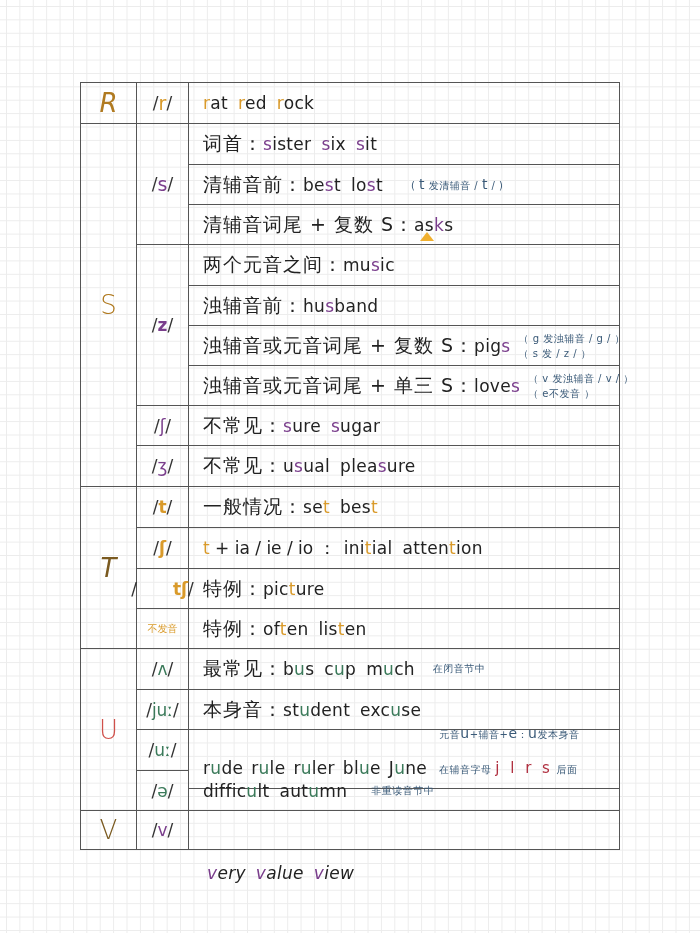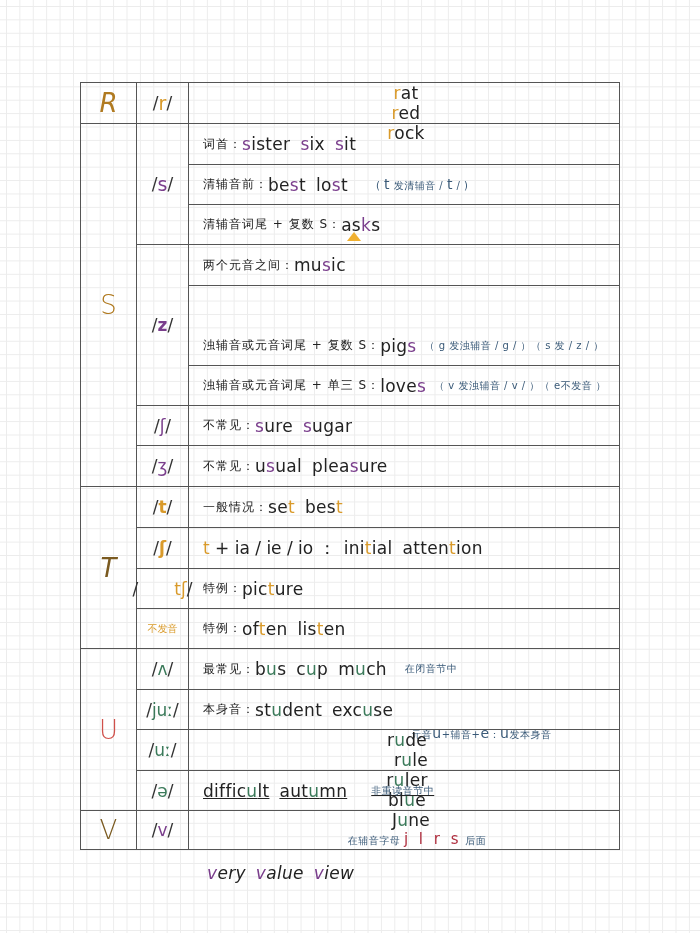--- a/index.html
+++ b/index.html
@@ -40,28 +40,28 @@
   .ex-cell {
     position: absolute; left: 108px; right: 0;
     border-bottom: 1.5px solid #555;
     box-sizing: border-box;
     display: flex; align-items: center;
     padding-left: 14px;
     font-size: 17px; color: #222;
     white-space: nowrap;
   }
   .last { border-bottom: none; }
-  .zh { font-size: 12px; letter-spacing: 1px; }
+  .zh { font-size: 19px; letter-spacing: 1px; }
   .word { margin-right: 10px; letter-spacing: 0.3px; }
   .note {
     font-size: 10px; color: #3a5a78; letter-spacing: 0.5px;
     margin-left: 18px;
   }
   .note2 {
-    display: flex; font-size: 10px; color: #3a5a78;
+    display: flex; flex-direction: column; font-size: 10px; color: #3a5a78;
     margin-left: 8px; line-height: 15px; letter-spacing: 0.5px;
   }
   .note b { font-weight: normal; font-size: 14px; }
   .red-letters { color: #b03040; font-size: 15px; letter-spacing: 3px; }
   .orange { color: #d99a2a; }
   .purple { color: #7a3e8c; }
   .green { color: #3b7a5a; }
   .warn-icon {
     position: absolute; width: 0; height: 0;
     border-left: 7px solid transparent; border-right: 7px solid transparent;
@@ -75,21 +75,21 @@
 <div id="sheet">
 
   <div class="letter-cell" style="top:0;height:41px;">
     <span style="color:#b07a20;">R</span>
   </div>
   <div class="phon-cell" style="top:0;height:41px;">
     <span>/</span>
       <span class="orange" style="font-size:19px;">r</span>
       <span>/</span>
   </div>
-  <div class="ex-cell" style="top:0;height:41px;flex-direction:column;">
+  <div class="ex-cell" style="top:0;height:41px;">
     <span class="word"><span class="orange">r</span>at</span>
     <span class="word"><span class="orange">r</span>ed</span>
     <span class="word"><span class="orange">r</span>ock</span>
   </div>
 
   <div class="letter-cell" style="top:41px;height:363px;">
     <span style="color:#b07a20;font-style:normal;">S</span>
   </div>
 
   <div class="phon-cell" style="top:41px;height:121px;">
@@ -115,20 +115,24 @@
   </div>
 
   <div class="phon-cell" style="top:162px;height:161px;">
     <span>/</span>
       <span class="purple" style="font-size:17px;font-weight:bold;">z</span>
       <span>/</span>
   </div>
   <div class="ex-cell" style="top:162px;height:41px;">
     <span class="zh">两个元音之间：</span>
     <span class="word">mu<span class="purple">s</span>ic</span>
+  </div>
+  <div class="ex-cell" style="top:203px;height:40px;">
+    <span class="zh">浊辅音前：</span>
+    <span class="word">hu<span class="purple">s</span>band</span>
   </div>
   <div class="ex-cell" style="top:243px;height:40px;">
     <span class="zh">浊辅音或元音词尾 + 复数 S：</span>
     <span class="word" style="margin-right:0;">pig<span class="purple">s</span></span>
     <span class="note2">
       <span>（ g 发浊辅音 / g / ）</span>
       <span>（ s 发 / z / ）</span>
     </span>
   </div>
   <div class="ex-cell" style="top:283px;height:40px;">
@@ -182,21 +186,21 @@
       <span>/</span>
   </div>
   <div class="ex-cell" style="top:445px;height:41px;">
     <span style="margin-right:8px;"><span class="orange">t</span> + ia / ie / io ：</span>
     <span class="word">ini<span class="orange">t</span>ial</span>
     <span class="word">atten<span class="orange">t</span>ion</span>
   </div>
 
   <div class="phon-cell" style="top:486px;height:40px;">
     <span>/</span>
-      <span class="orange" style="font-weight:normal;padding-left:36px;">tʃ</span>
+      <span class="orange" style="font-weight:bold;padding-left:36px;">tʃ</span>
       <span>/</span>
   </div>
   <div class="ex-cell" style="top:486px;height:40px;">
     <span class="zh">特例：</span>
     <span class="word">pic<span class="orange">t</span>ure</span>
   </div>
 
   <div class="phon-cell" style="top:526px;height:40px;">
     <span class="small-orange">不发音</span>
   </div>
@@ -232,39 +236,39 @@
     <span class="word">st<span class="green">u</span>dent</span>
     <span class="word">exc<span class="green">u</span>se</span>
     <span class="note" style="margin-left:8px;margin-top:48px;">元音<b>u</b>+辅音+<b>e</b>：<b>u</b>发本身音</span>
   </div>
 
   <div class="phon-cell" style="top:647px;height:41px;">
     <span>/</span>
       <span class="green">uː</span>
       <span>/</span>
   </div>
-  <div class="ex-cell" style="top:647px;height:41px;flex-direction:column;">
+  <div class="ex-cell" style="top:665px;height:41px;">
     <span class="word" style="margin-right:8px;">r<span class="green">u</span>de</span>
-    <span class="word" style="margin-right:0;">r<span class="green">u</span>le</span>
+    <span class="word" style="margin-right:8px;">r<span class="green">u</span>le</span>
     <span class="word" style="margin-right:8px;">r<span class="green">u</span>ler</span>
     <span class="word" style="margin-right:8px;text-align:center;">bl<span class="green">u</span>e</span>
     <span class="word" style="margin-right:0;">J<span class="green">u</span>ne</span>
     <span class="note" style="margin-left:12px;">
       <span>在辅音字母</span>
       <span class="red-letters">j l r s</span>
       <span>后面</span>
     </span>
   </div>
 
   <div class="phon-cell" style="top:688px;height:40px;">
     <span>/</span>
       <span class="green">ə</span>
       <span>/</span>
   </div>
-  <div class="ex-cell" style="top:688px;height:40px;text-decoration:underline;">
+  <div class="ex-cell" style="top:688px;height:40px;">
     <span class="word">diffic<span class="green">u</span>lt</span>
     <span class="word">aut<span class="green">u</span>mn</span>
     <span class="note" style="margin-left:14px;">非重读音节中</span>
   </div>
 
   <div class="letter-cell last" style="top:728px;height:38px;">
     <span style="color:#7a5a20;font-style:normal;">V</span>
   </div>
   <div class="phon-cell last" style="top:728px;height:38px;">
     <span>/</span>

